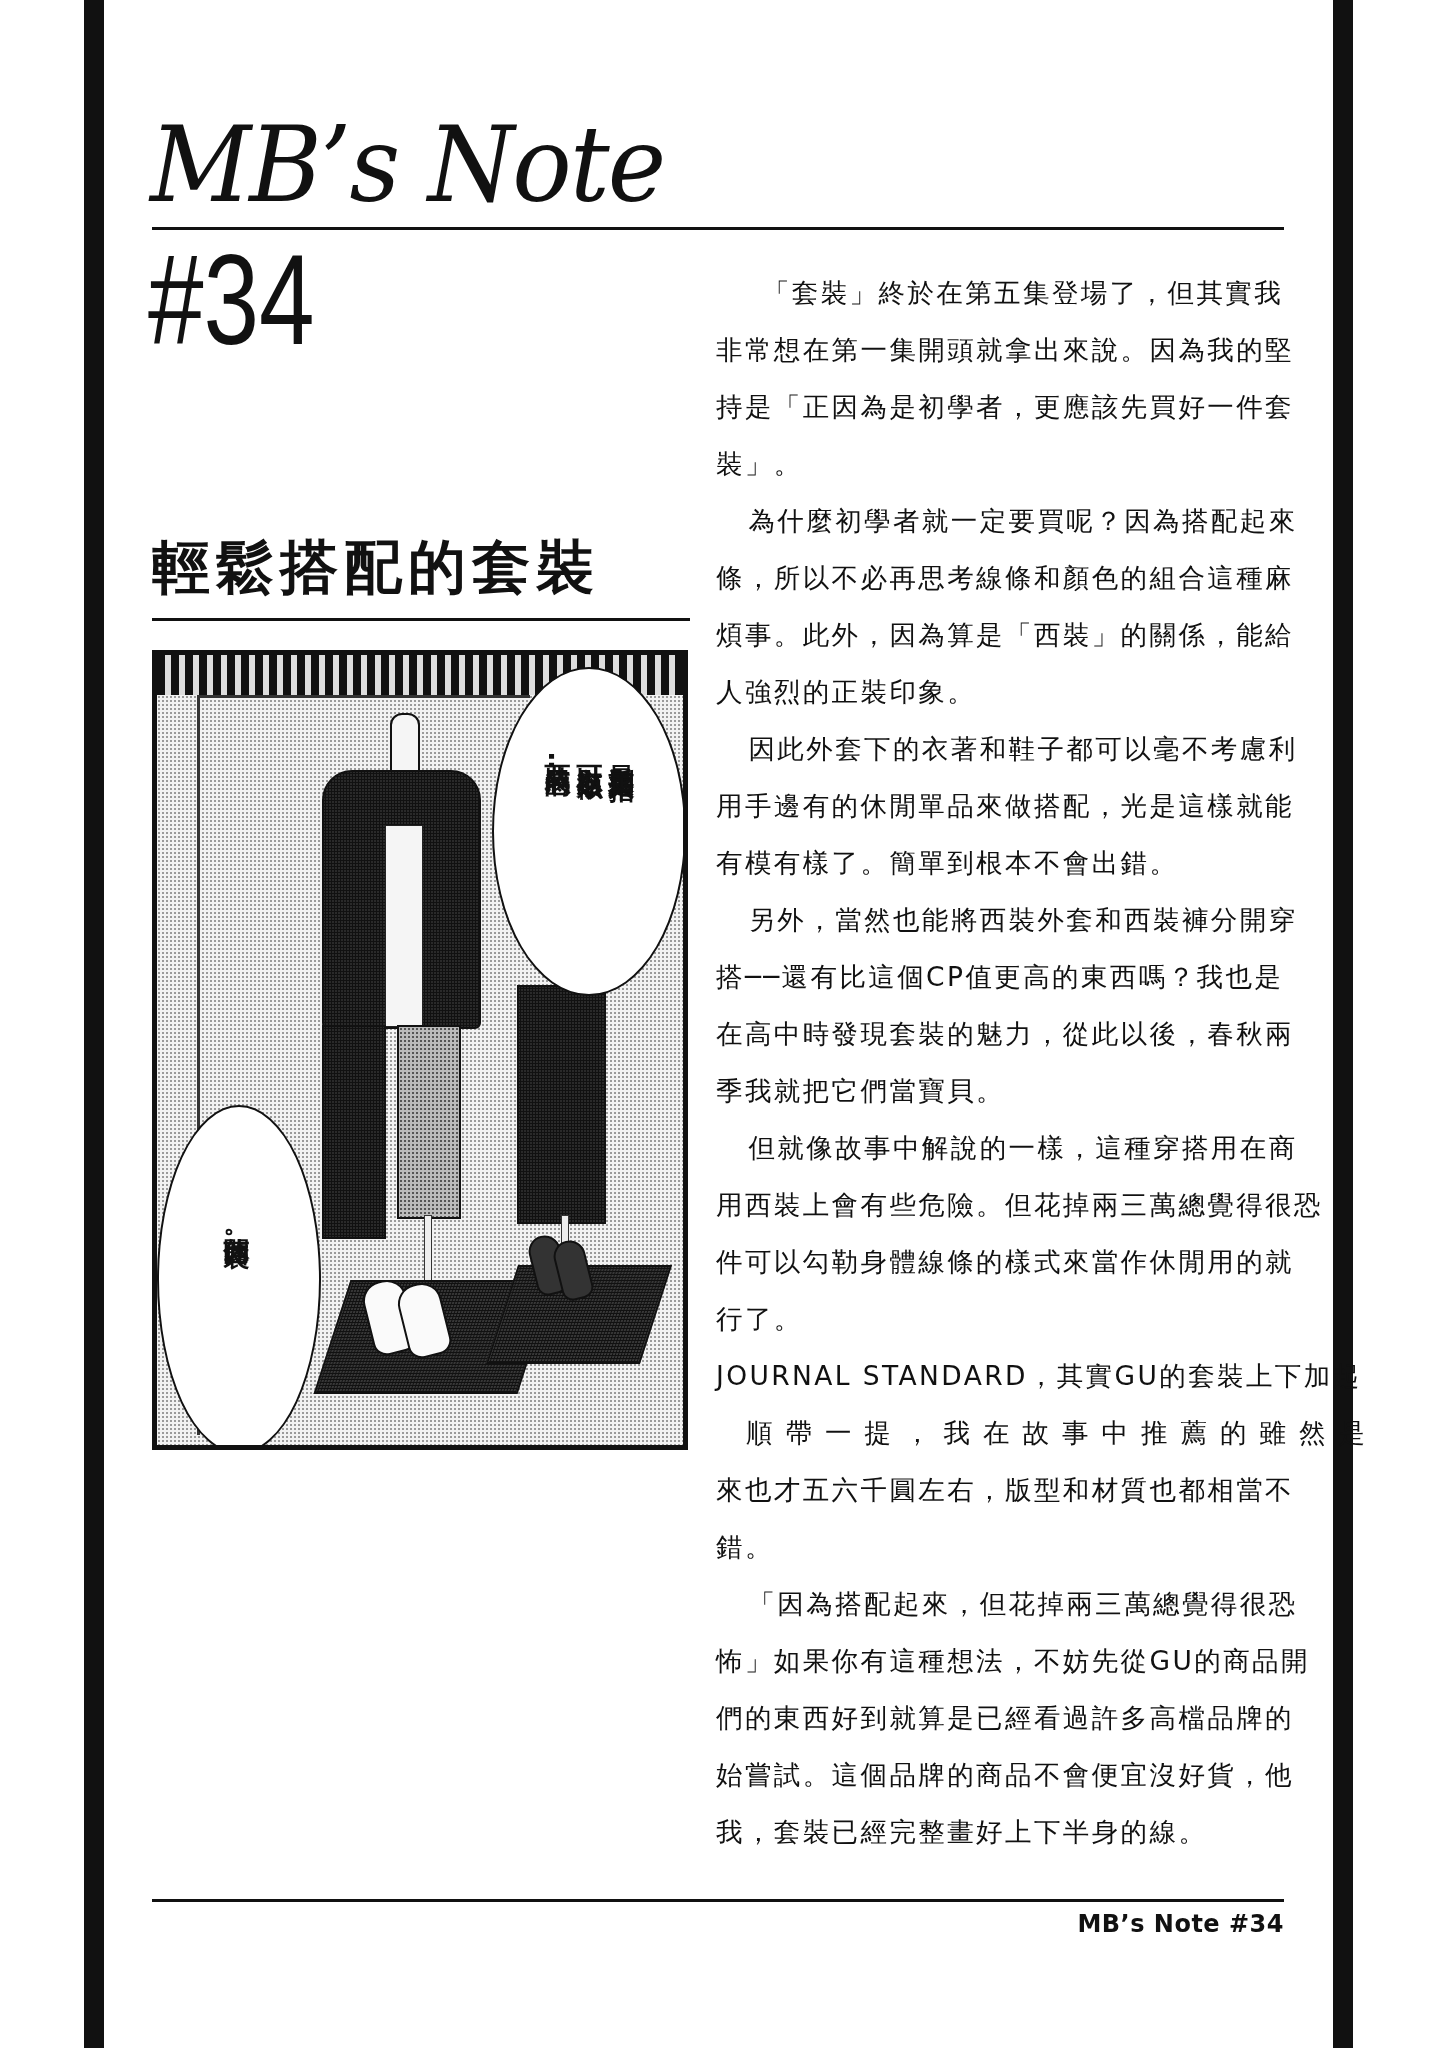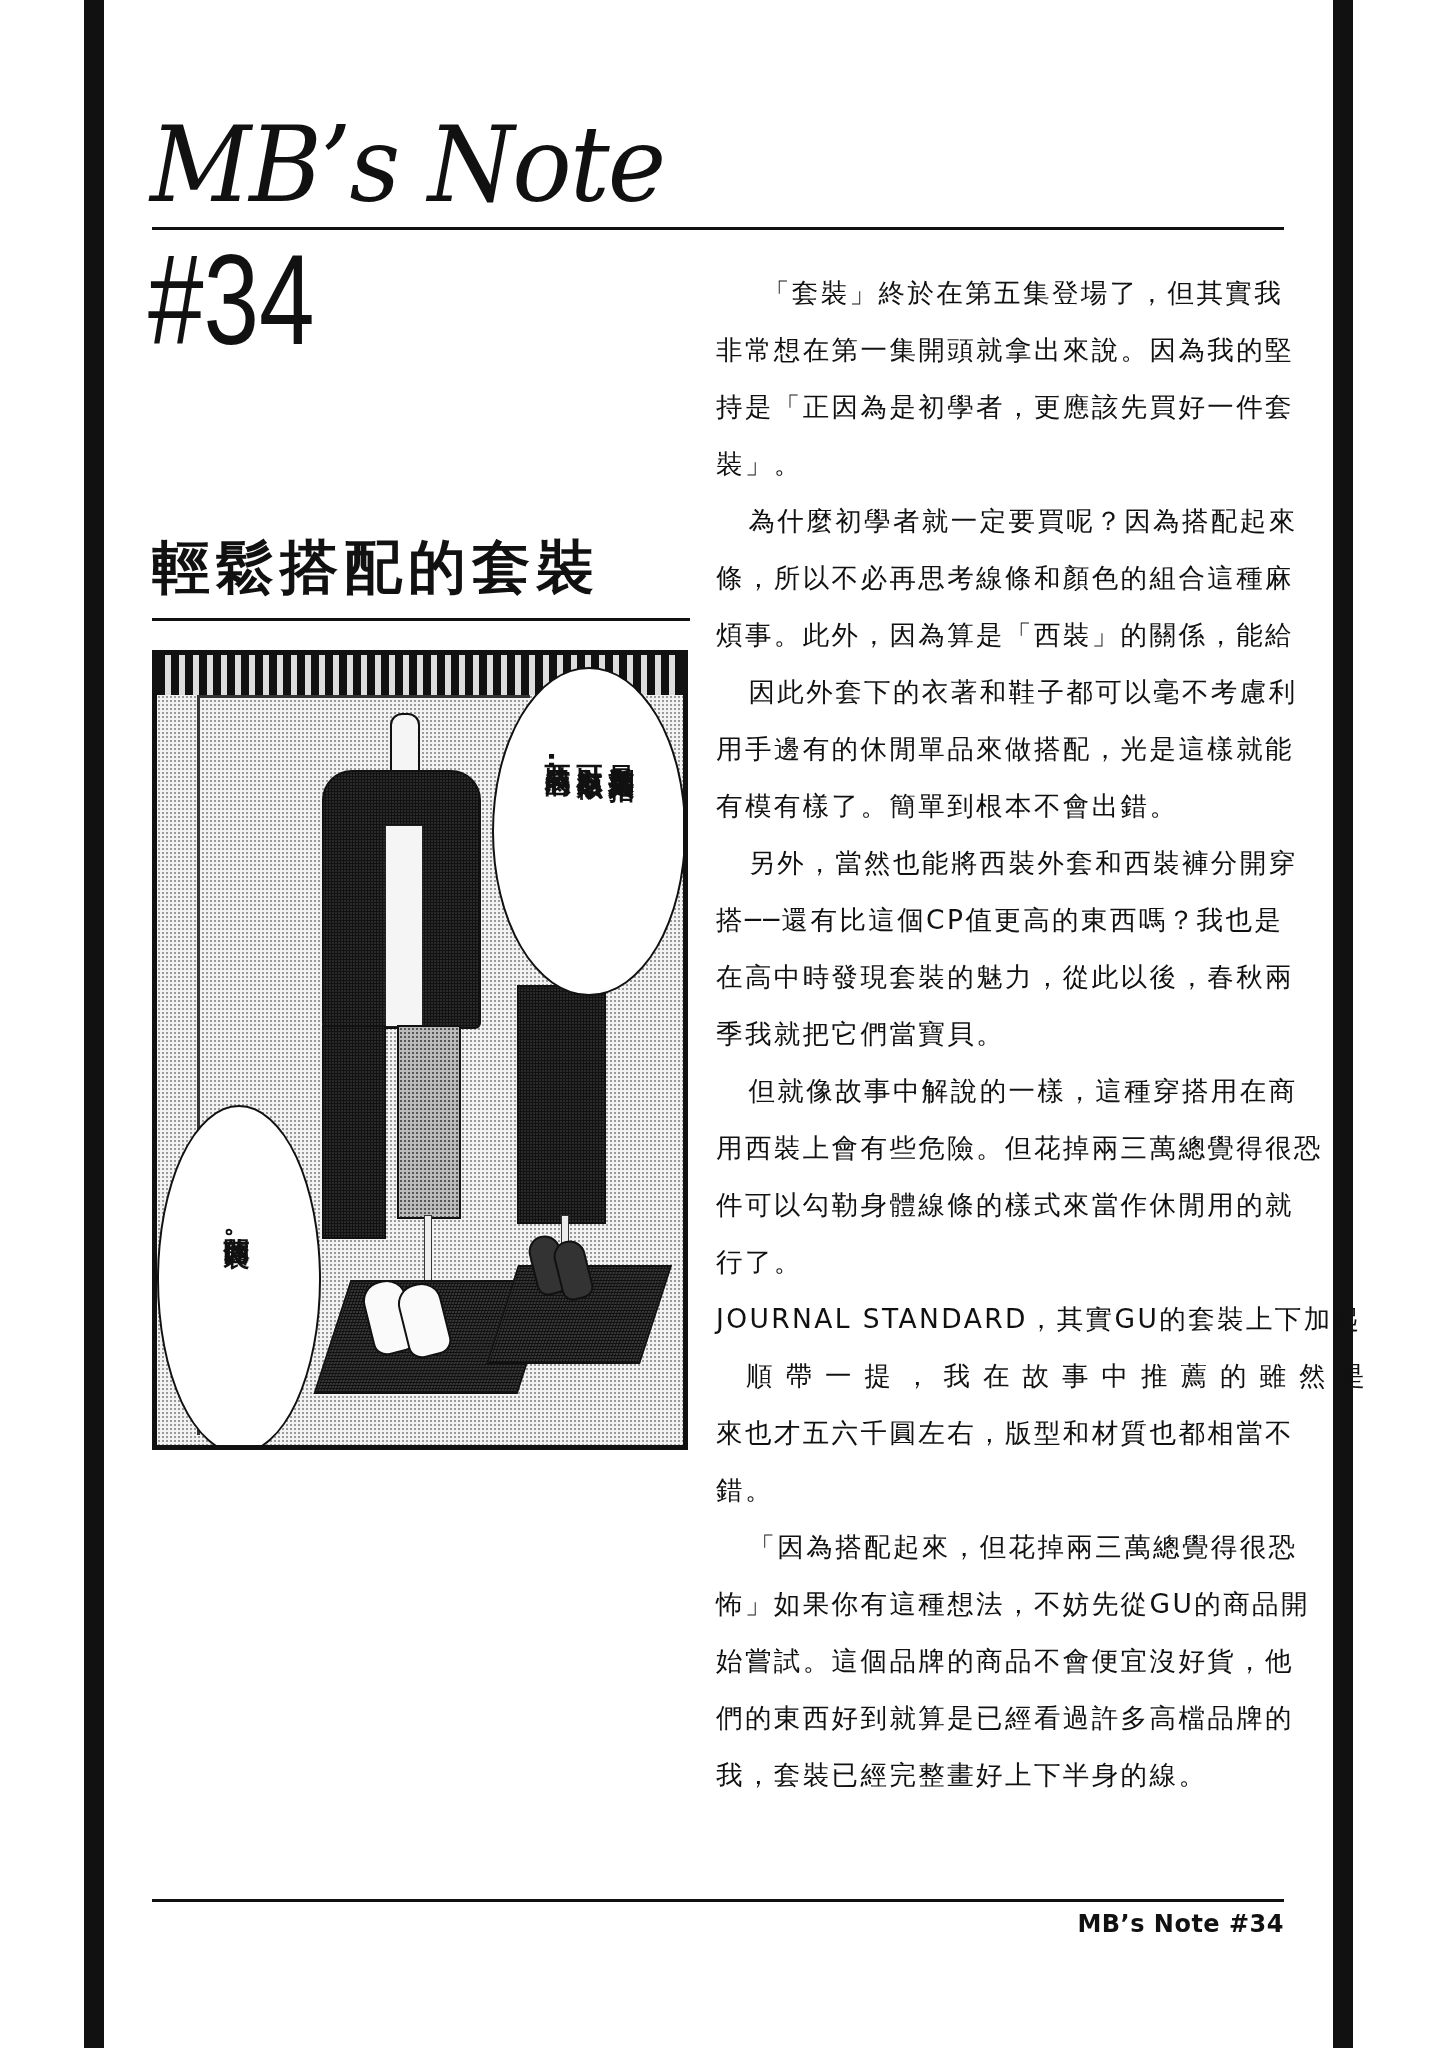--- a/index.html
+++ b/index.html
@@ -93,36 +93,37 @@
 </div>
 
 <div class="body-column" id="body-column">
     <span class="body-line indent">「套裝」終於在第五集登場了，但其實我</span>
     <span class="body-line">非常想在第一集開頭就拿出來說。因為我的堅</span>
     <span class="body-line">持是「正因為是初學者，更應該先買好一件套</span>
     <span class="body-line">裝」。</span>
     <span class="body-line indent">為什麼初學者就一定要買呢？因為搭配起來</span>
     <span class="body-line">條，所以不必再思考線條和顏色的組合這種麻</span>
     <span class="body-line">煩事。此外，因為算是「西裝」的關係，能給</span>
+    <span class="body-line">人強烈的正裝印象。</span>
     <span class="body-line indent">因此外套下的衣著和鞋子都可以毫不考慮利</span>
     <span class="body-line">用手邊有的休閒單品來做搭配，光是這樣就能</span>
     <span class="body-line">有模有樣了。簡單到根本不會出錯。</span>
     <span class="body-line indent">另外，當然也能將西裝外套和西裝褲分開穿</span>
     <span class="body-line">搭──還有比這個CP值更高的東西嗎？我也是</span>
     <span class="body-line">在高中時發現套裝的魅力，從此以後，春秋兩</span>
     <span class="body-line">季我就把它們當寶貝。</span>
     <span class="body-line indent">但就像故事中解說的一樣，這種穿搭用在商</span>
     <span class="body-line">用西裝上會有些危險。但花掉兩三萬總覺得很恐</span>
     <span class="body-line">件可以勾勒身體線條的樣式來當作休閒用的就</span>
     <span class="body-line">行了。</span>
     <span class="body-line">JOURNAL STANDARD，其實GU的套裝上下加起</span>
     <span class="body-line indent" style="letter-spacing: 13px;">順帶一提，我在故事中推薦的雖然是</span>
     <span class="body-line">來也才五六千圓左右，版型和材質也都相當不</span>
     <span class="body-line">錯。</span>
     <span class="body-line indent">「因為搭配起來，但花掉兩三萬總覺得很恐</span>
     <span class="body-line">怖」如果你有這種想法，不妨先從GU的商品開</span>
+    <span class="body-line">們的東西好到就算是已經看過許多高檔品牌的</span>
     <span class="body-line">始嘗試。這個品牌的商品不會便宜沒好貨，他</span>
-    <span class="body-line">們的東西好到就算是已經看過許多高檔品牌的</span>
     <span class="body-line">我，套裝已經完整畫好上下半身的線。</span>
   </div>
 
 <div class="rule rule-footer"></div>
 <div class="footer-label">MB’s Note #34</div>
 
 </body></html>

